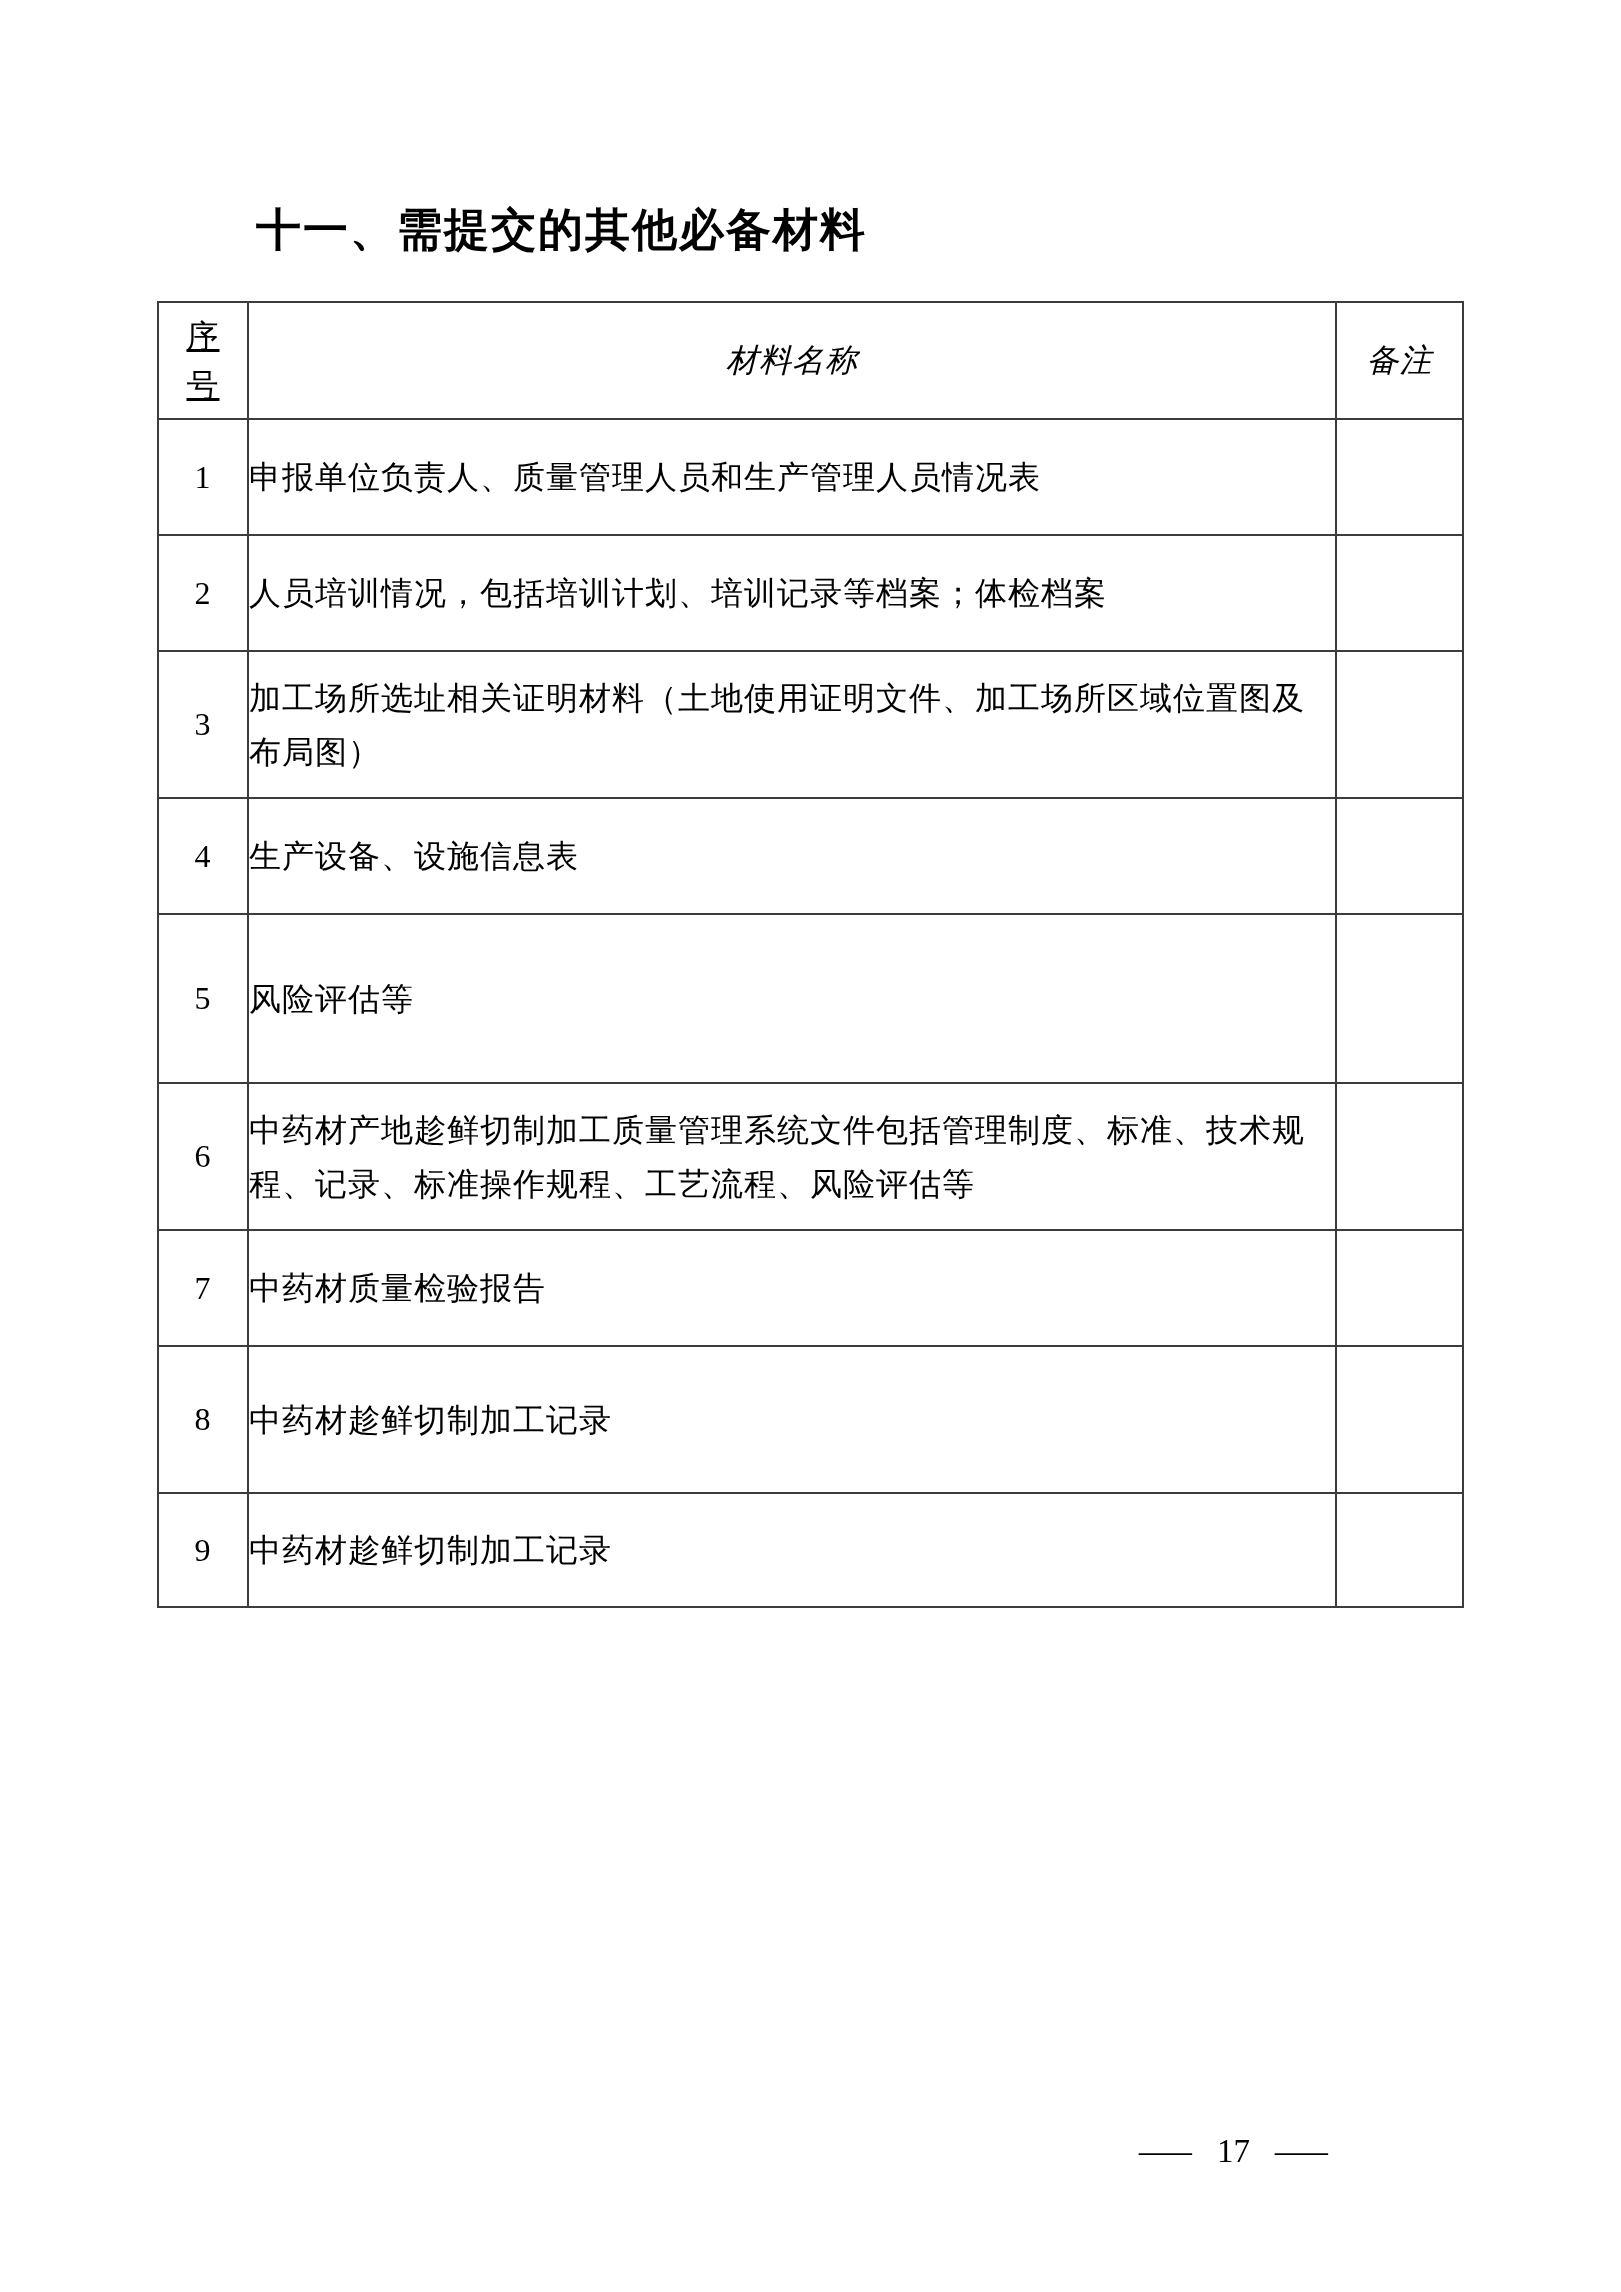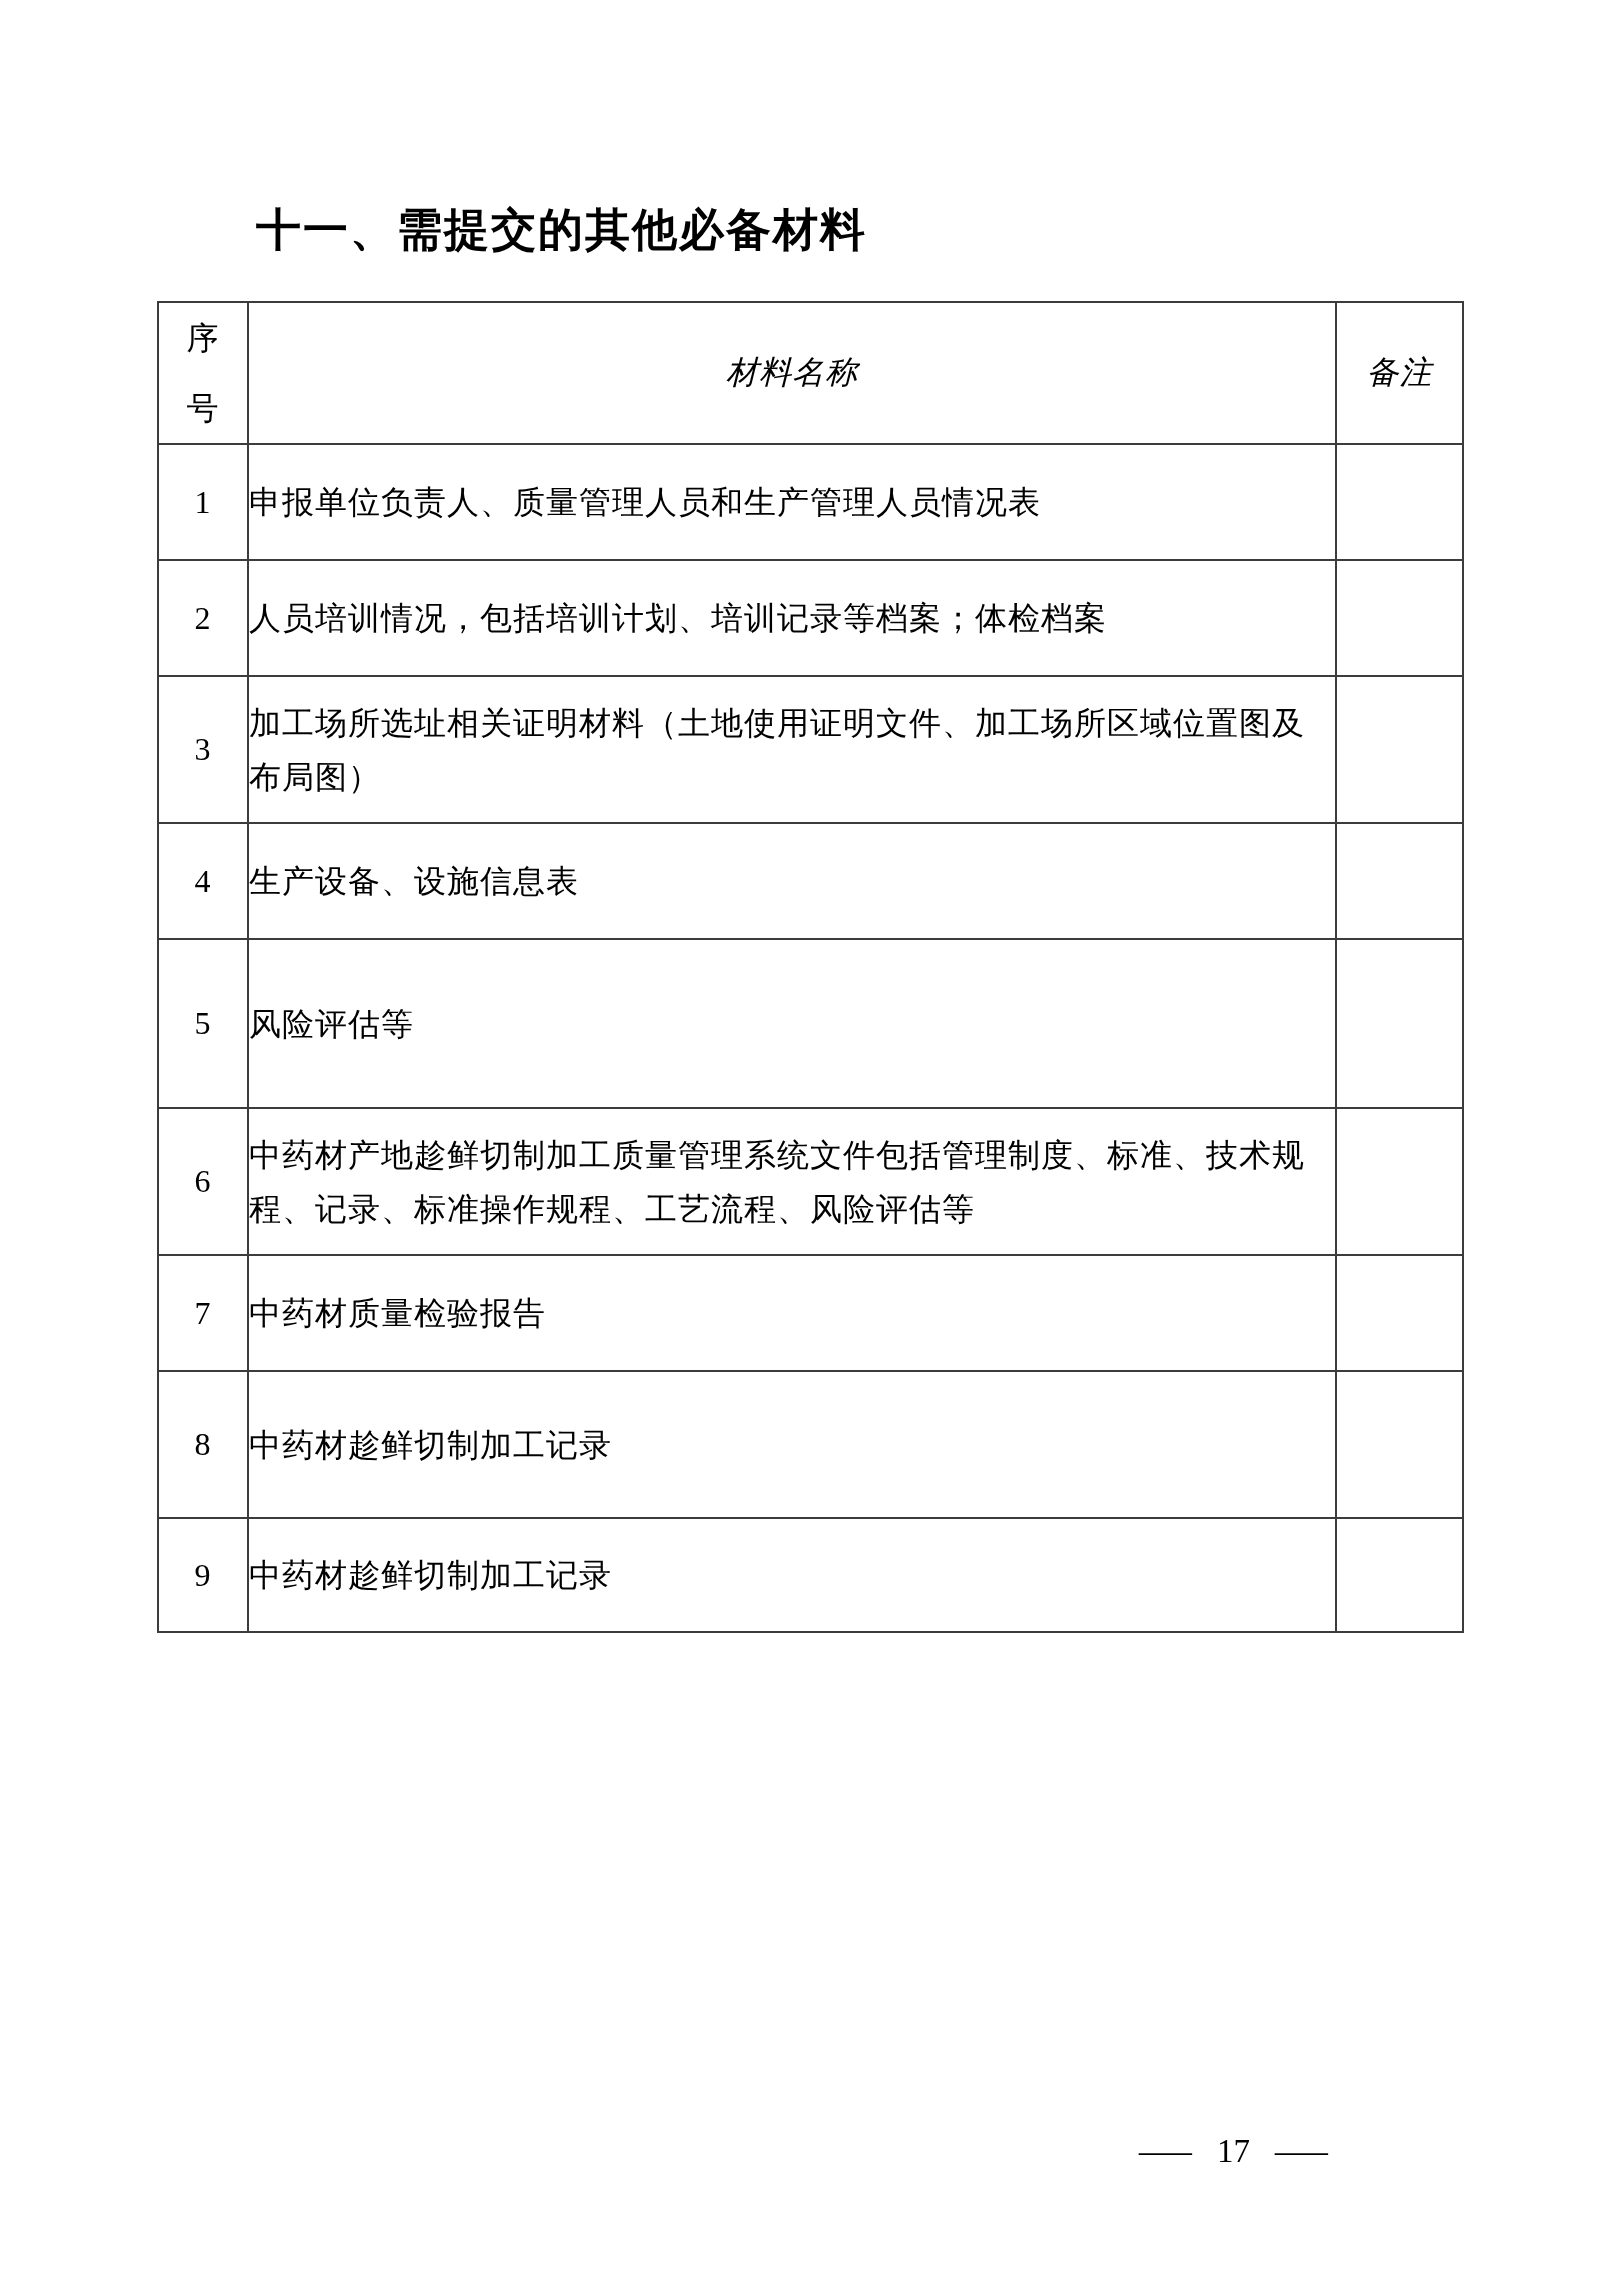--- a/index.html
+++ b/index.html
@@ -35,21 +35,21 @@
   table.materials td{
     border:2px solid #3c3c3c;
     font-size:32px;
     letter-spacing:1px;
     font-weight:normal;
     vertical-align:middle;
     padding:0;
   }
   th.h-name, th.h-remark{text-align:center;font-style:italic;}
   th.h-index{text-align:center;}
-  .idx-wrap{display:inline-block;max-width:39px;line-height:70px;}
+  .idx-wrap{display:inline-block;max-width:39px;line-height:49px;text-decoration:underline;}
   td.cell-index{text-align:center;}
   td.cell-name{
     text-align:left;
     padding:7.8px 3.9px 7.8px 15.7px;
     line-height:54px;
     margin-top:11px;
   }
   tr.h-hdr{height:117px;}
   tr.h-118{height:116px;}
   tr.h-150{height:147px;}

